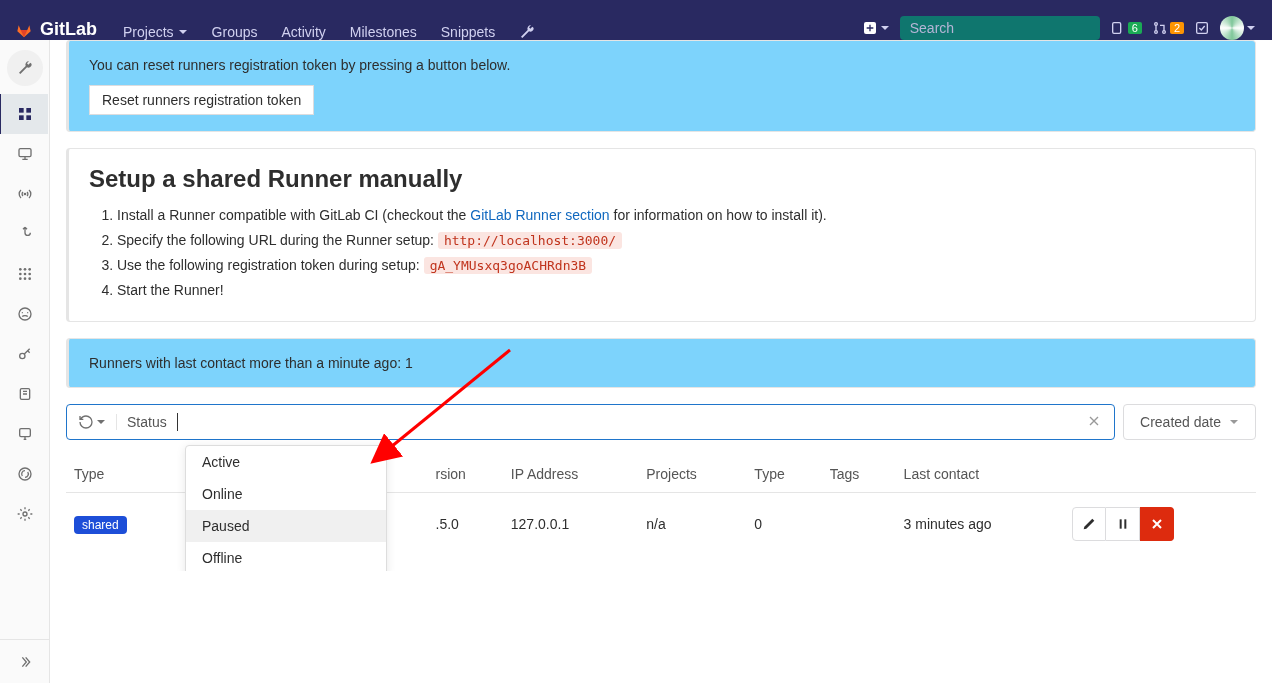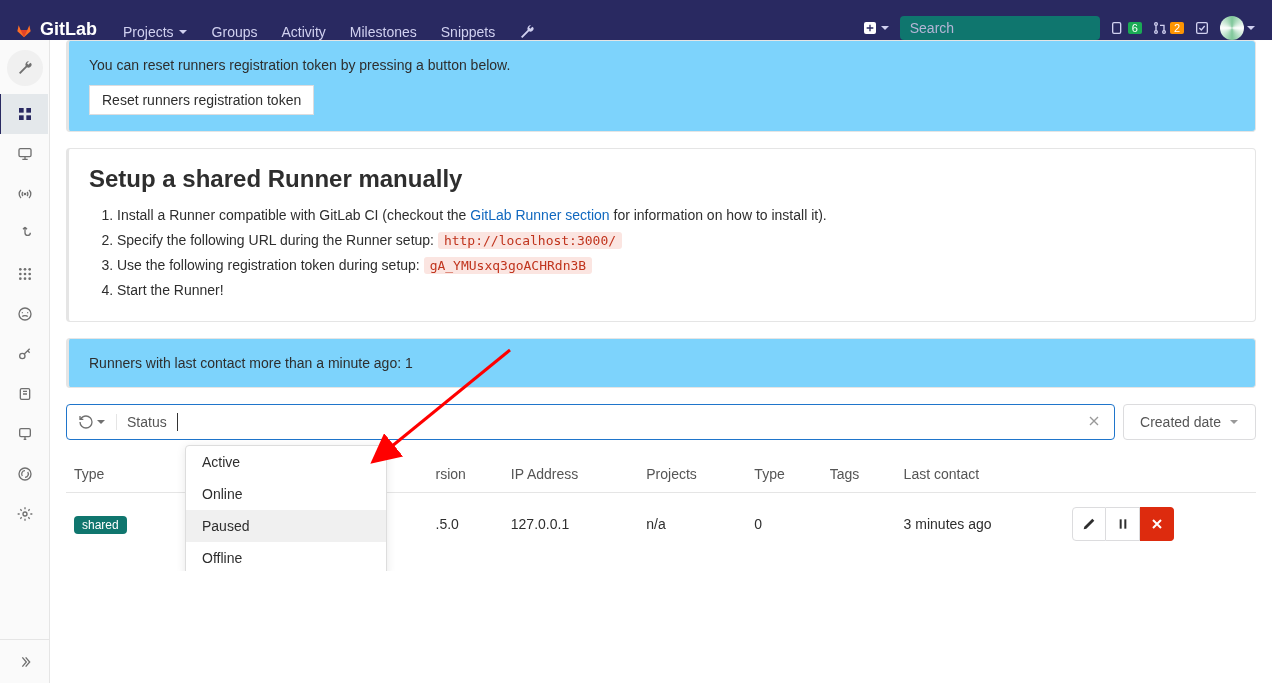--- a/index.html
+++ b/index.html
@@ -50,21 +50,21 @@
 
 
 .dropdown { position: absolute; top: 40px; left: 118px; width: 202px; background: #fff; border: 1px solid #ddd; border-radius: 4px; box-shadow: 0 2px 10px rgba(0,0,0,0.1); z-index: 10; }
 .dropdown-item { padding: 8px 16px; cursor: pointer; }
 .dropdown-item.hover { background: #f0f0f0; }
 
 
 .table { width: 100%; border-collapse: collapse; }
 .table th { text-align: left; font-weight: 400; color: #555; padding: 10px 8px; border-bottom: 1px solid #e5e5e5; font-size: 14px; }
 .table td { padding: 14px 8px; vertical-align: middle; }
-.tag-shared { background: #0f766e; color: #fff; border-radius: 4px; padding: 2px 8px; font-size: 12px; }
+.tag-shared { background: #1d4ed8; color: #fff; border-radius: 4px; padding: 2px 8px; font-size: 12px; }
 .action-group { display: flex; }
 .action-btn { border: 1px solid #dcdcde; background: #fff; width: 34px; height: 34px; display: flex; align-items: center; justify-content: center; cursor: pointer; }
 .action-btn:first-child { border-radius: 4px 0 0 4px; }
 .action-btn.danger { background: #dd2b0e; color: #fff; border-color: #dd2b0e; border-radius: 0 4px 4px 0; }
 .action-btn + .action-btn { border-left: none; }
 
 
 .arrow-overlay { position: absolute; top: 345px; left: 360px; pointer-events: none; z-index: 20; }
 
 svg.icon { width: 16px; height: 16px; fill: currentColor; }

